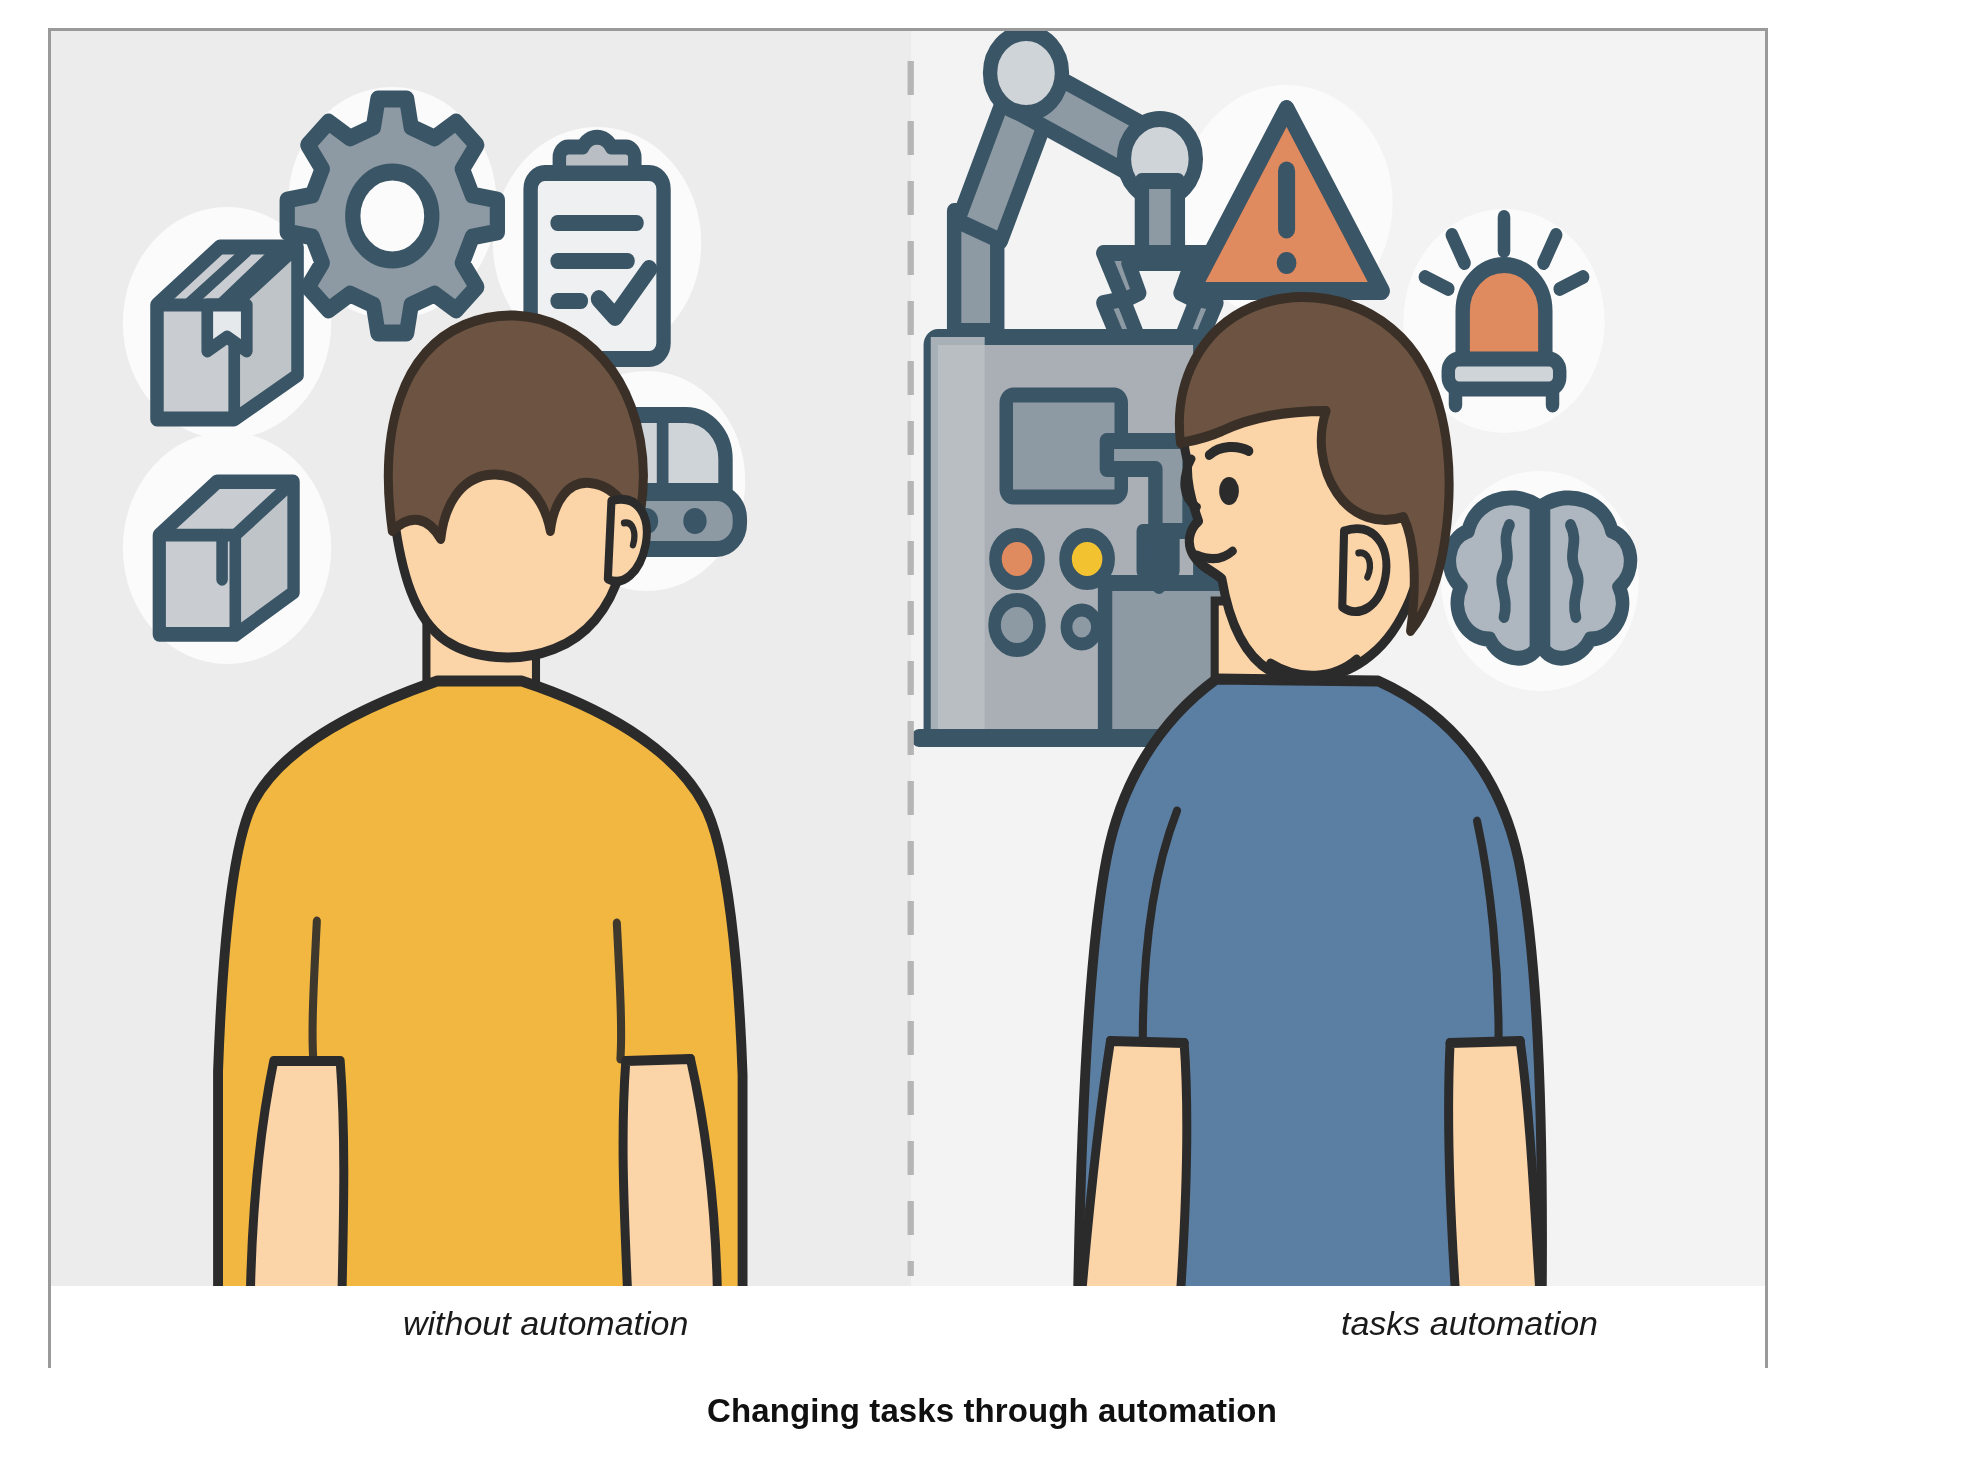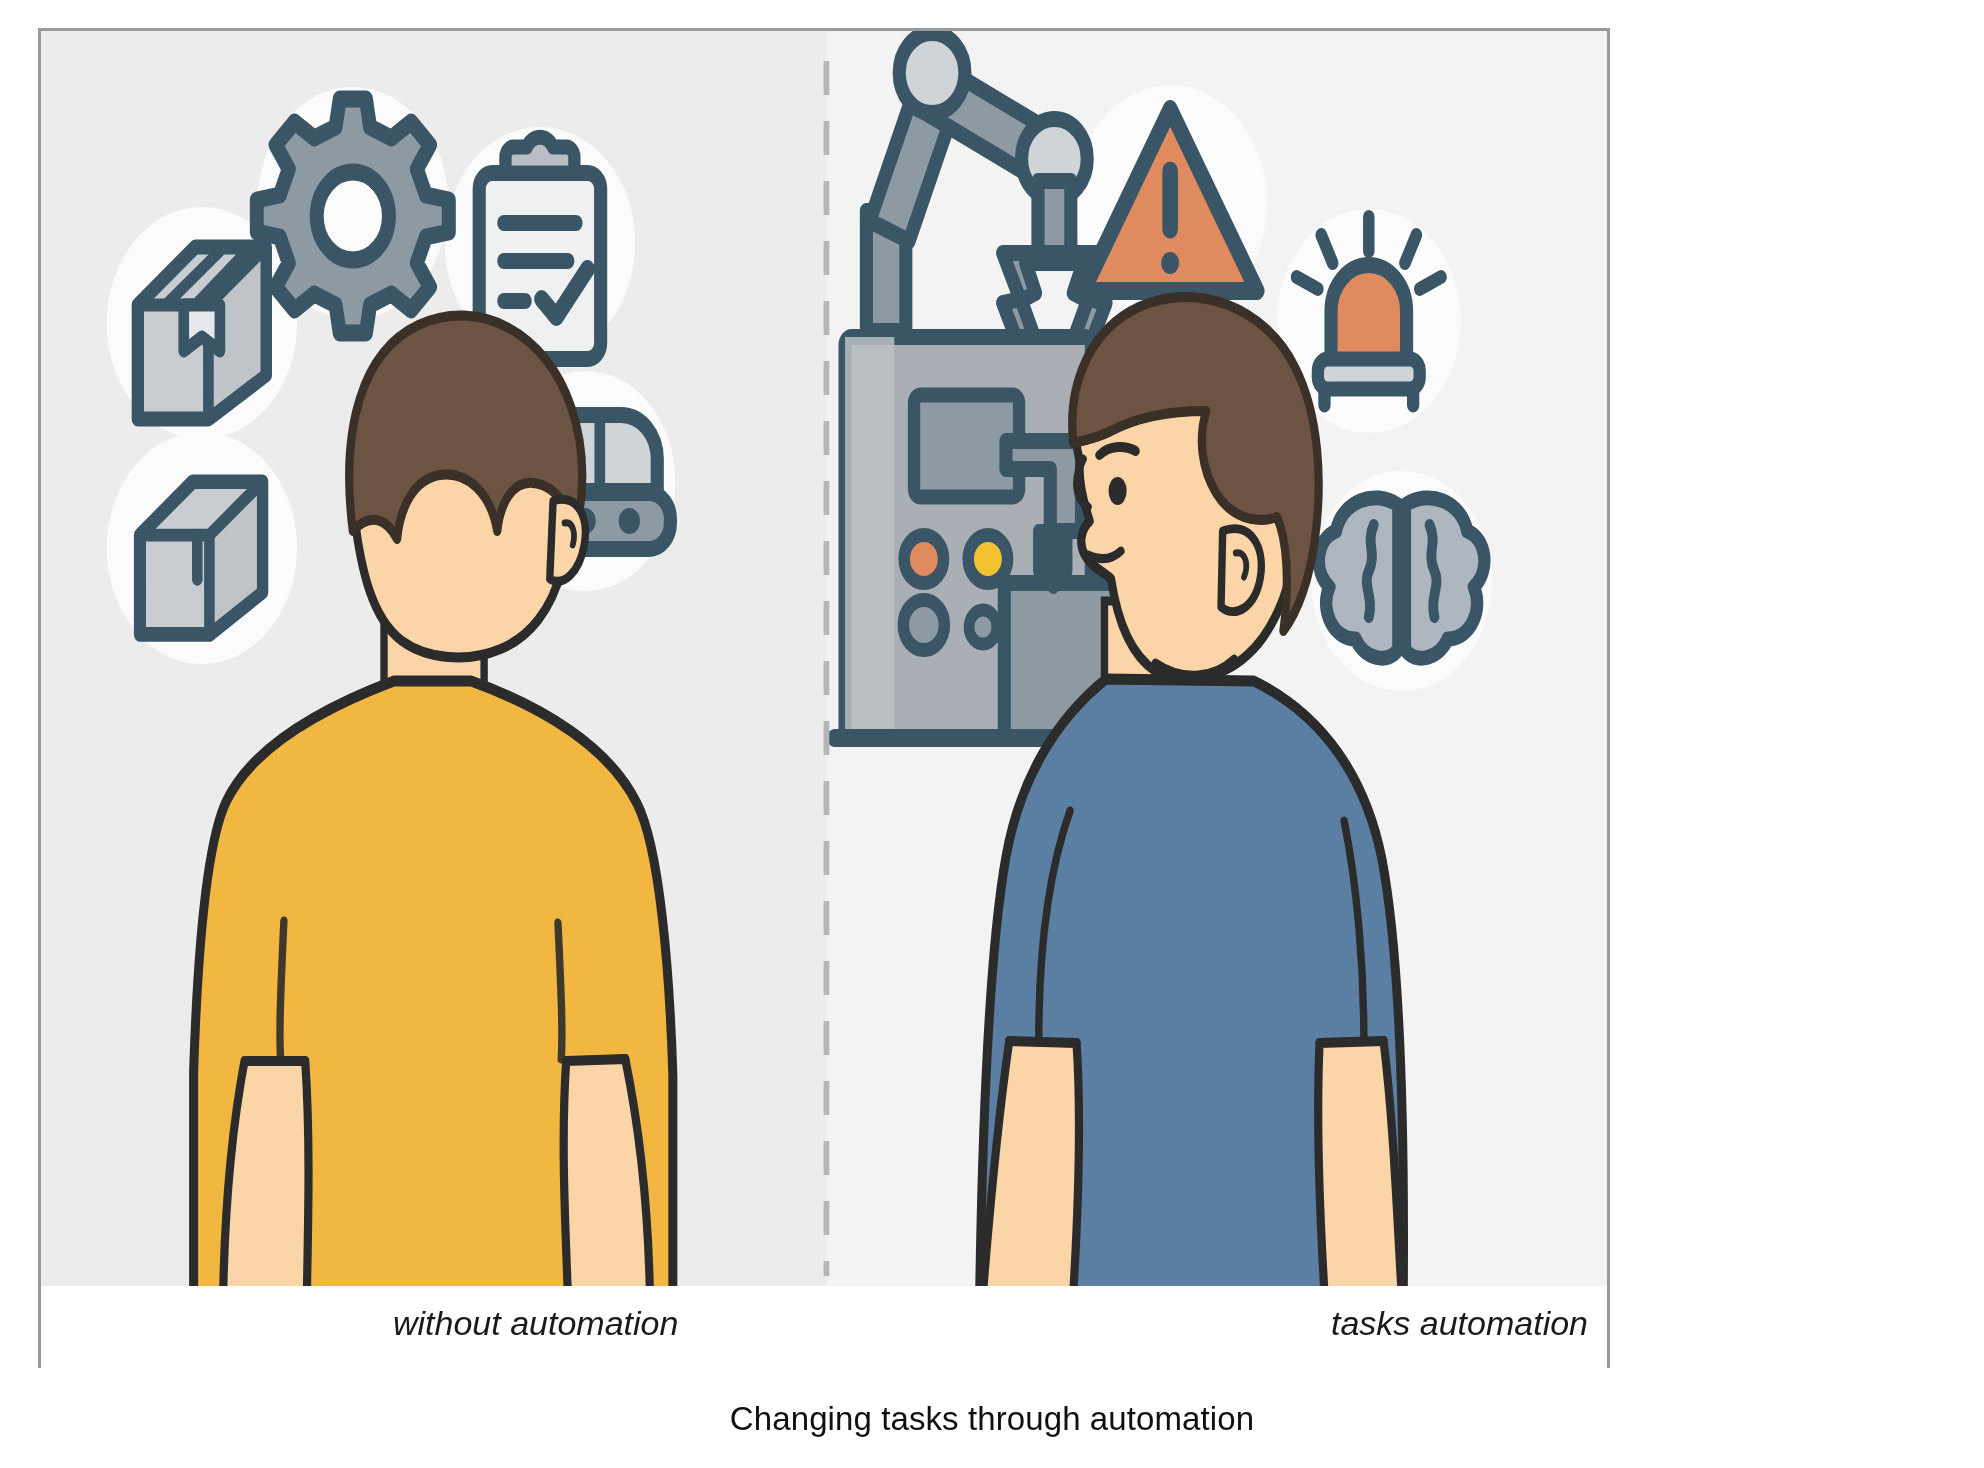--- a/index.html
+++ b/index.html
@@ -2,21 +2,21 @@
 <html><head>
 <meta charset="utf-8">
 <style>
   html,body{margin:0;padding:0;background:#ffffff;}
   body{font-family:"Liberation Sans",sans-serif;}
   .page{
     position:relative;width:1984px;height:1468px;background:#ffffff;
     box-sizing:border-box;
   }
   .figure-frame{
-    position:absolute;left:38px;top:28px;width:1572px;height:1340px;
+    position:absolute;left:48px;top:28px;width:1720px;height:1340px;
     border:3px solid #9a9a9a;box-sizing:border-box;background:#ffffff;
   }
   .scene{
     position:absolute;left:0;top:0;width:100%;height:1255px;
     overflow:hidden;
   }
   .panel{
     position:absolute;top:0;height:1255px;overflow:hidden;
   }
   .panel-left{left:0;width:50.2%;background:#ececec;}
@@ -26,22 +26,22 @@
     background:#ffffff;
   }
   .caption{
     position:absolute;top:18px;font-style:italic;font-size:34px;color:#1a1a1a;
     font-family:"Liberation Sans",sans-serif;white-space:nowrap;
   }
   .caption-left{left:352px;}
   .caption-right{left:1290px;}
   .title{
     position:absolute;left:0;top:1392px;width:1984px;text-align:center;
-    font-size:33px;font-weight:normal;color:#101010;
-    font-family:"Liberation Sans",sans-serif;letter-spacing:.1px;margin-top:8px;
+    font-size:33px;font-weight:bold;color:#101010;
+    font-family:"Liberation Sans",sans-serif;letter-spacing:.1px;
   }
   .svg-layer{position:absolute;left:0;top:0;width:100%;height:100%;display:block;}
 </style>
 </head>
 <body>
 
 <div class="page">
 
   <div class="figure-frame">
 

